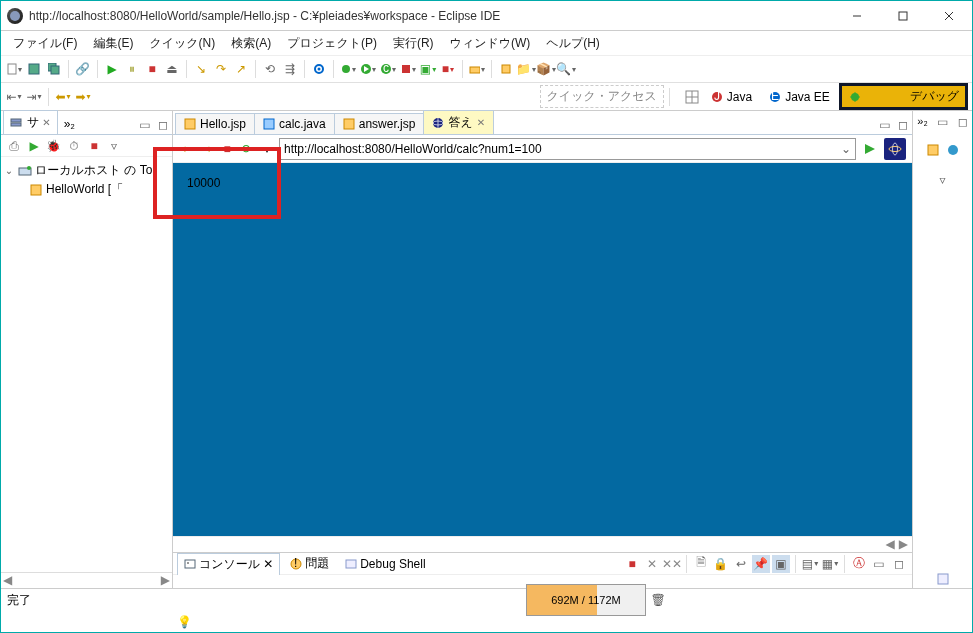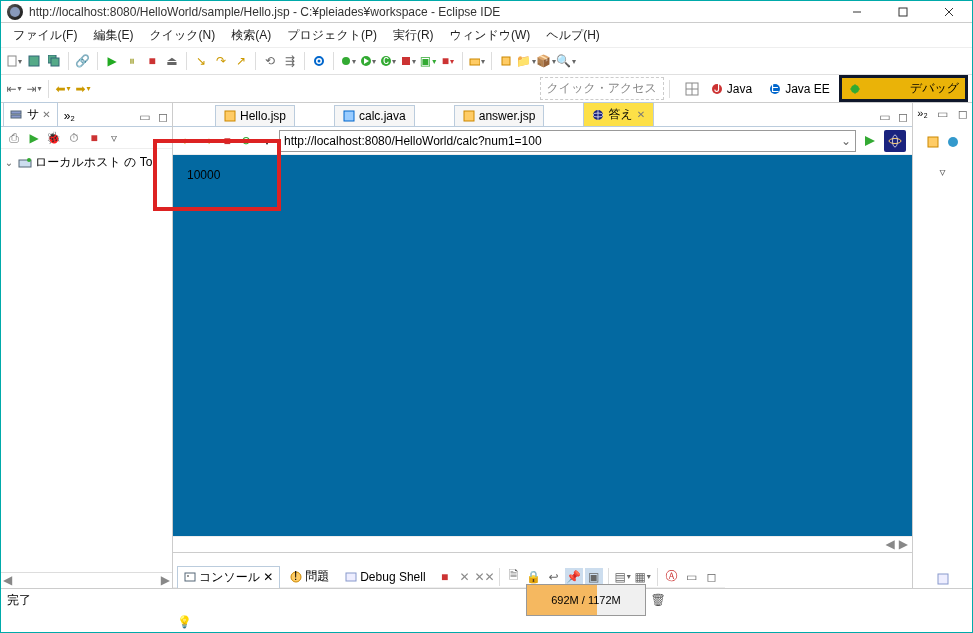--- a/index.html
+++ b/index.html
@@ -1,17 +1,17 @@
 <!DOCTYPE html>
 <html><head>
 <meta charset="utf-8">
 <style>
 * { box-sizing: border-box; margin: 0; padding: 0; font-family: "Meiryo UI", "Segoe UI", sans-serif; font-size: 12px; }
 body { background: #fff; width: 973px; height: 633px; overflow: hidden; display: flex; flex-direction: column; border: 1px solid #0aa; }
-.titlebar { height: 22px; background: #fff; display: flex; align-items: center; padding: 0 0 0 6px; border-bottom: 1px solid #ccc; }
+.titlebar { height: 30px; background: #fff; display: flex; align-items: center; padding: 0 0 0 6px; border-bottom: 1px solid #ccc; }
 .titlebar .icon { width: 16px; height: 16px; border-radius: 50%; background: radial-gradient(circle at 30% 30%, #555, #111); margin-right: 6px; position: relative; }
 .titlebar .icon::after{content:"";position:absolute;inset:3px;border-radius:50%;background:#89b;}
 .titlebar .title { flex: 1; color: #333; font-size: 12px; }
 .winbtns { display: flex; }
 .winbtn { width: 46px; height: 30px; display: flex; align-items: center; justify-content: center; color: #333; }
 
 .menubar { height: 24px; display: flex; align-items: center; padding: 0 4px; background: #fff; }
 .menuitem { padding: 2px 8px; color: #222; }
 
 .toolbar { height: 28px; display: flex; align-items: center; padding: 2px 4px; background: #fff; border-top: 1px solid #eee; border-bottom: 1px solid #e0e0e0; gap: 2px; }
@@ -33,35 +33,35 @@
 .viewtab .x { font-size: 10px; color: #777; }
 .view-toolbar { height: 22px; display: flex; align-items: center; gap: 2px; padding: 0 4px; border-bottom: 1px solid #eee; }
 .tree { padding: 4px 2px; font-size: 12px; overflow: hidden; }
 .trow { display: flex; align-items: center; gap: 3px; padding: 1px 0; white-space: nowrap; }
 .twist { width: 12px; text-align: center; color: #666; font-size: 10px; }
 .ticon { width: 14px; height: 14px; display: inline-block; }
 .left-scroll { margin-top: auto; height: 16px; border-top: 1px solid #ddd; display: flex; justify-content: space-between; padding: 0 2px; color: #888; font-size: 10px; }
 
 .center { flex: 1; display: flex; flex-direction: column; min-width: 0; }
 .editor-tabs { height: 24px; display: flex; align-items: flex-end; background: #fff; border-bottom: 1px solid #bcd; padding-left: 2px; gap: 0; }
-.etab { padding: 3px 8px; border: 1px solid #bcd; border-bottom: none; background: #f6f6f6; display: flex; align-items: center; gap: 4px; margin-right: -1px; font-size: 11px; margin-left: 40px; }
-.etab.active { background: #fde047; }
+.etab { padding: 3px 8px; border: 1px solid #bcd; border-bottom: none; background: #f6f6f6; display: flex; align-items: center; gap: 4px; margin-right: -1px; font-size: 11px; }
+.etab.active { background: #fef9c3; }
 .etab .x { font-size: 10px; color: #777; }
 .etab .ficon { width: 12px; height: 12px; display: inline-block; }
 .editor-toolbar { height: 28px; display: flex; align-items: center; gap: 4px; padding: 2px 6px; border-bottom: 1px solid #eee; }
 .nav-arrow { width: 16px; height: 16px; display: inline-flex; align-items: center; justify-content: center; }
 .urlbox { flex: 1; height: 22px; border: 1px solid #999; padding: 2px 4px; font-size: 12px; display: flex; align-items: center; }
 .urlbox .dd { margin-left: auto; color: #666; }
 .playbtn { width: 20px; height: 20px; display: flex; align-items: center; justify-content: center; }
 .globe { width: 22px; height: 22px; background: #1a237e; display: flex; align-items: center; justify-content: center; color: #fff; font-size: 12px; border-radius: 2px; }
 
 .browser-content { flex: 1; background: #0369a1; position: relative; padding: 16px; font-family: "Times New Roman", serif; font-size: 20px; }
 .highlight-box { position: absolute; left: -20px; top: -16px; width: 128px; height: 72px; border: 4px solid #d22; display: flex; align-items: center; padding-left: 30px; font-size: 20px; font-family: "Times New Roman", serif; }
 
-.bottom-panel { height: 36px; border-top: 1px solid #ccc; display: flex; flex-direction: row; align-items: flex-end; }
+.bottom-panel { height: 36px; border-top: 1px solid #ccc; display: flex; flex-direction: column; }
 .btabs { height: 22px; display: flex; align-items: center; padding: 0 4px; gap: 4px; border-bottom: 1px solid #eee; }
 .btab { padding: 2px 6px; display: flex; align-items: center; gap: 3px; font-size: 11px; }
 .btab.active { border: 1px solid #bcd; border-bottom: none; background: #fff; }
 .btoolbar { margin-left: auto; display: flex; gap: 2px; }
 .console-line { padding: 0 6px; color: #555; font-size: 11px; white-space: nowrap; overflow: hidden; }
 .center-scroll { height: 16px; display:flex; justify-content:flex-end; gap:4px; padding:0 4px; color:#888; font-size:10px; border-top:1px solid #eee;}
 
 .right { width: 60px; border-left: 1px solid #ccc; display: flex; flex-direction: column; align-items: center; padding-top: 2px; gap: 4px; }
 .rtab { padding: 2px 4px; font-size: 11px; }
 
@@ -272,20 +272,28 @@
     <div class="tree">
       <div class="trow">
         <span class="twist">⌄</span>
         <span class="ticon">
             <svg width="14" height="14">
               <rect x="1" y="4" width="12" height="7" fill="#cde" stroke="#567"></rect>
               <circle cx="11" cy="4" r="2" fill="#3a3"></circle>
             </svg>
           </span>
         <span>ローカルホスト の Tor</span>
+      </div>
+      <div class="trow" style="padding-left:26px">
+        <span class="ticon">
+            <svg width="14" height="14">
+              <rect x="2" y="2" width="10" height="10" fill="#fc6" stroke="#c80"></rect>
+            </svg>
+          </span>
+        <span>HelloWorld [「</span>
       </div>
     </div>
     <div class="left-scroll">
         <span>◀</span>
         <span>▶</span>
       </div>
   </div>
 
   <div class="center">
     <div class="editor-tabs">

